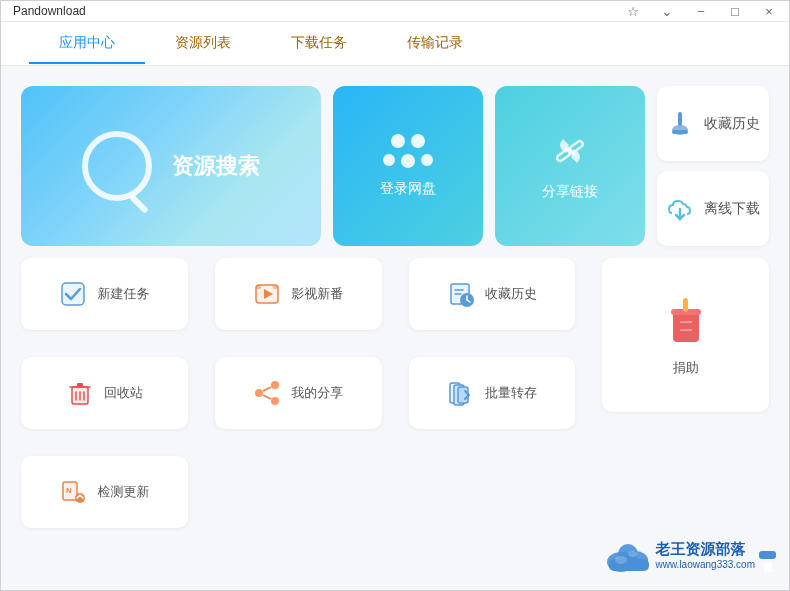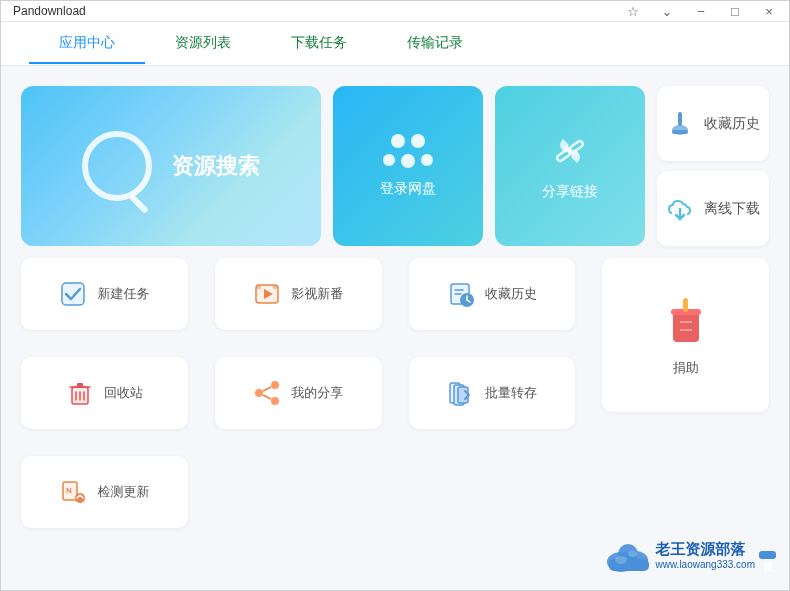--- a/index.html
+++ b/index.html
@@ -45,21 +45,21 @@
       background: #fff;
       height: 44px;
       display: flex;
       align-items: center;
       padding: 0 28px;
       border-bottom: 1px solid #e8e8e8;
     }
     .nav-tab {
       padding: 10px 30px;
       font-size: 14px;
-      color: #15803d;
+      color: #a16207;
       cursor: pointer;
       border-bottom: 2px solid transparent;
       white-space: nowrap;
     }
     .nav-tab.active {
       color: #1890ff;
       border-bottom: 2px solid #1890ff;
     }
 
     

